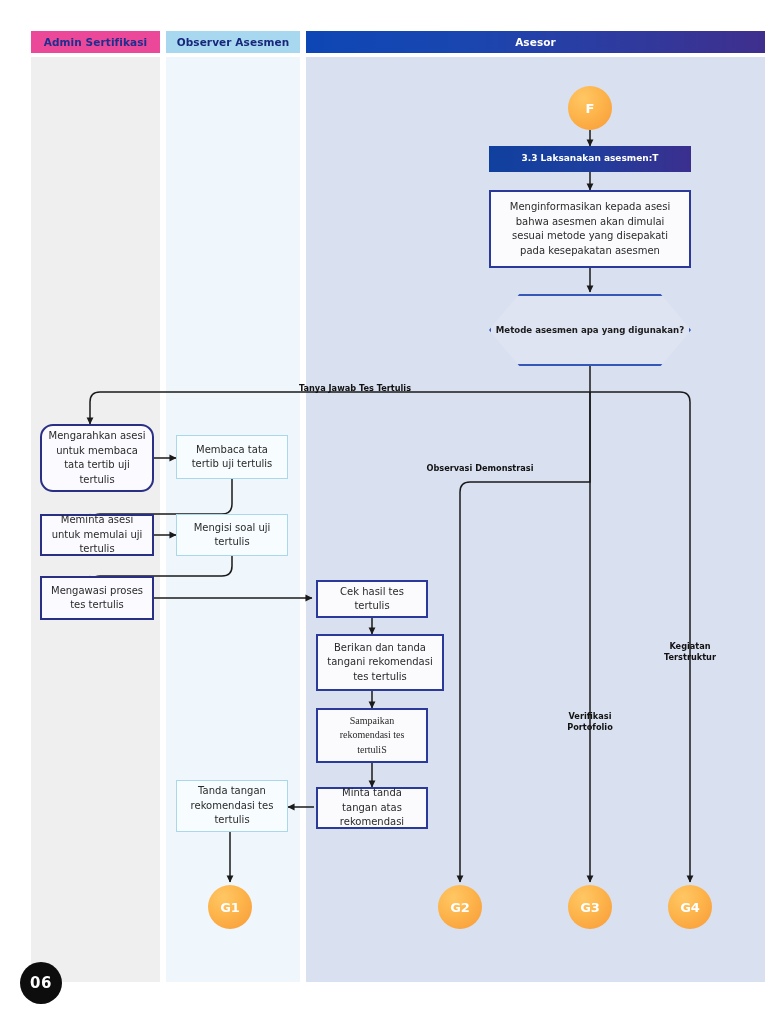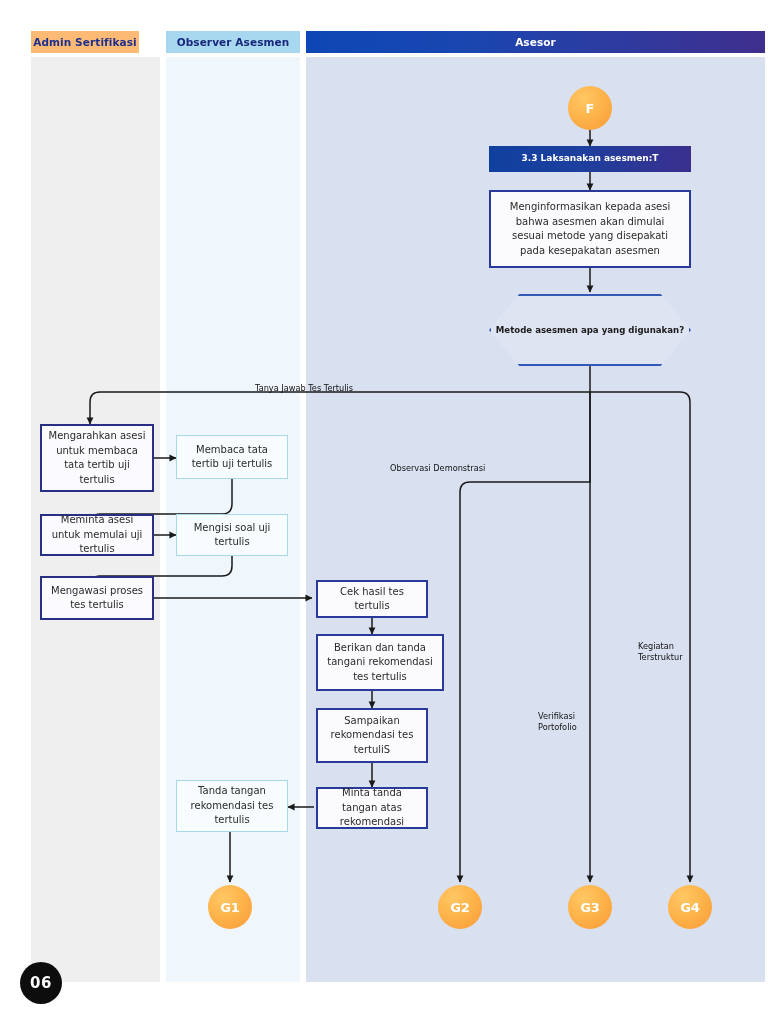--- a/index.html
+++ b/index.html
@@ -17,21 +17,21 @@
   #lane-bg-admin{left:31px;top:57px;width:129px;height:925px;background:#efefef;}
   #lane-bg-observer{left:166px;top:57px;width:134px;height:925px;background:#f0f7fc;}
   #lane-bg-asesor{left:306px;top:57px;width:459px;height:925px;background:#d9e0f0;}
 
   
   .lane-head{
     position:absolute;top:31px;height:22px;
     display:flex;align-items:center;justify-content:center;
     font-size:10.5px;font-weight:bold;letter-spacing:.1px;
   }
-  #lane-head-admin{left:31px;width:108px;background:#fdba74;color:#1c2f8f;}
+  #lane-head-admin{left:31px;width:129px;background:#ec4899;color:#1c2f8f;}
   #lane-head-observer{left:166px;width:134px;background:#a8d8f0;color:#17277a;}
   #lane-head-asesor{left:306px;width:459px;
     background:linear-gradient(90deg,#0d47b5 0%,#1a46b0 35%,#2f3a9e 70%,#3f2f8d 100%);
     color:#ffffff;}
 
   
   #wires{position:absolute;left:0;top:0;width:768px;height:1024px;pointer-events:none;}
 
   
   .node{position:absolute;box-sizing:border-box;display:flex;
@@ -64,22 +64,22 @@
 
   
   .terminal{
     position:absolute;width:44px;height:44px;border-radius:50%;
     background:radial-gradient(circle at 35% 28%,#ffc764 0%,#fdb44b 45%,#f99a36 100%);
     display:flex;align-items:center;justify-content:center;
     color:#ffffff;font-size:13px;font-weight:bold;
   }
 
   
-  .edge-label{position:absolute;font-size:8.2px;font-weight:normal;color:#121212;
-    text-align:left;line-height:1.35;white-space:pre-line;}
+  .edge-label{position:absolute;font-size:8.2px;font-weight:bold;color:#121212;
+    text-align:center;line-height:1.35;white-space:pre-line;}
 
   
   #page-badge{
     position:absolute;left:20px;top:962px;width:42px;height:42px;border-radius:50%;
     background:#0d0d0d;color:#ffffff;display:flex;align-items:center;justify-content:center;
     font-size:15px;font-weight:bold;letter-spacing:.5px;
   }
 </style>
 </head>
 <body>
@@ -142,37 +142,37 @@
 
   <div class="node titlebar" style="left:489px;top:146px;width:202px;height:26px;">3.3 Laksanakan asesmen:T</div>
 
   <div class="node box-asesor" style="left:489px;top:190px;width:202px;height:78px;padding:0 10px;">Menginformasikan kepada asesi bahwa asesmen akan dimulai sesuai metode yang disepakati pada kesepakatan asesmen</div>
 
   <div id="node-decision">
     <div class="hexshape"></div>
     <div class="hextext">Metode asesmen apa yang digunakan?</div>
   </div>
 
-  <div class="node box-admin" style="left:40px;top:424px;width:114px;height:68px;padding:0 6px;">Mengarahkan asesi untuk membaca tata tertib uji tertulis</div>
+  <div class="node box-admin" style="left:40px;top:424px;width:114px;height:68px;padding:0 6px;border-radius:13px;">Mengarahkan asesi untuk membaca tata tertib uji tertulis</div>
 
   <div class="node box-admin" style="left:40px;top:514px;width:114px;height:42px;padding:0 6px;">Meminta asesi untuk memulai uji tertulis</div>
 
   <div class="node box-admin" style="left:40px;top:576px;width:114px;height:44px;padding:0 6px;">Mengawasi proses tes tertulis</div>
 
   <div class="node box-observer" style="left:176px;top:435px;width:112px;height:44px;padding:0 6px;">Membaca tata tertib uji tertulis</div>
 
   <div class="node box-observer" style="left:176px;top:514px;width:112px;height:42px;padding:0 6px;">Mengisi soal uji tertulis</div>
 
   <div class="node box-observer" style="left:176px;top:780px;width:112px;height:52px;padding:0 6px;">Tanda tangan rekomendasi tes tertulis</div>
 
   <div class="node box-asesor" style="left:316px;top:580px;width:112px;height:38px;padding:0 5px;">Cek hasil tes tertulis</div>
 
   <div class="node box-asesor" style="left:316px;top:634px;width:128px;height:57px;padding:0 6px;">Berikan dan tanda tangani rekomendasi tes tertulis</div>
 
-  <div class="node box-asesor" style="left:316px;top:708px;width:112px;height:55px;padding:4px 6px;">Sampaikan rekomendasi tes tertuliS</div>
+  <div class="node box-asesor" style="left:316px;top:708px;width:112px;height:55px;padding:4px 6px;font-family:Liberation Serif, serif;">Sampaikan rekomendasi tes tertuliS</div>
 
   <div class="node box-asesor" style="left:316px;top:787px;width:112px;height:42px;padding:0 6px;">Minta tanda tangan atas rekomendasi</div>
 
   <div class="terminal" style="left:208px;top:885px;">G1</div>
   <div class="terminal" style="left:438px;top:885px;">G2</div>
   <div class="terminal" style="left:568px;top:885px;">G3</div>
   <div class="terminal" style="left:668px;top:885px;">G4</div>
 
   <div class="edge-label" style="left:255px;top:383px;width:200px;">Tanya Jawab Tes Tertulis</div>
 

